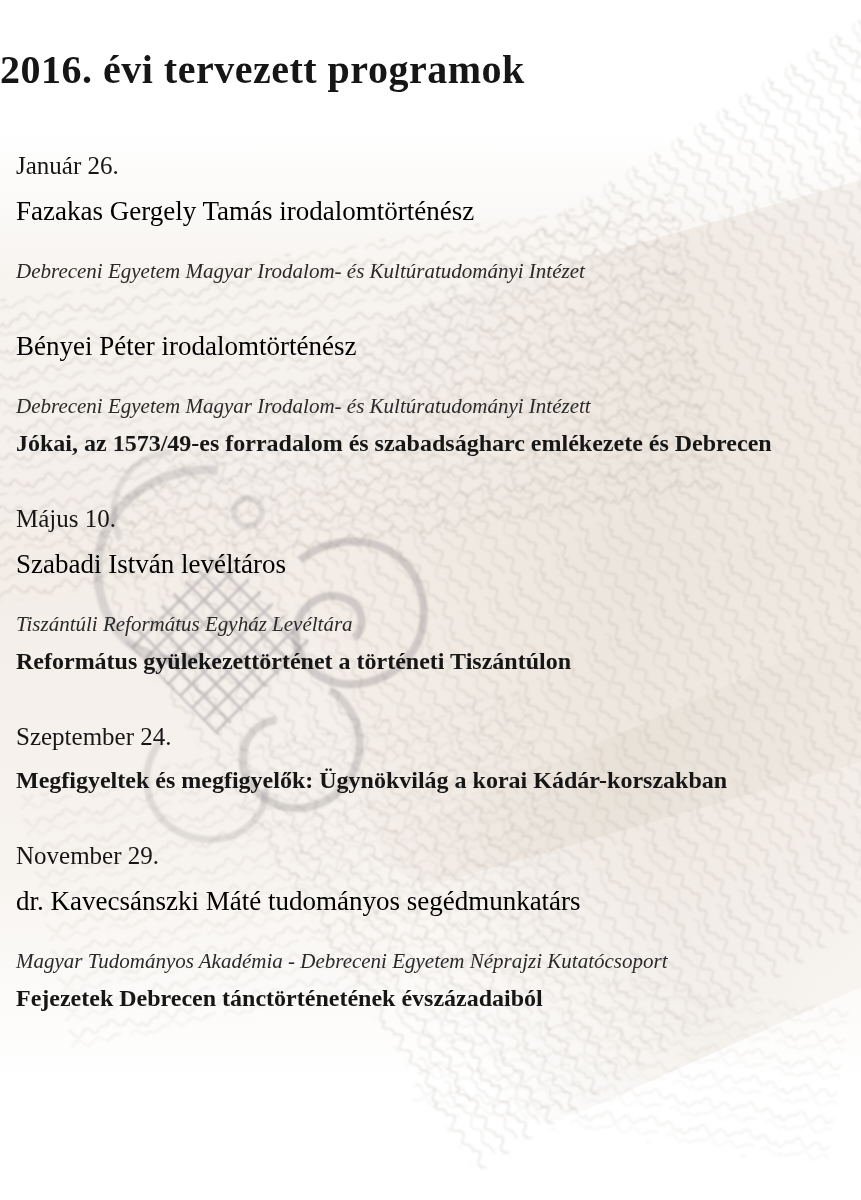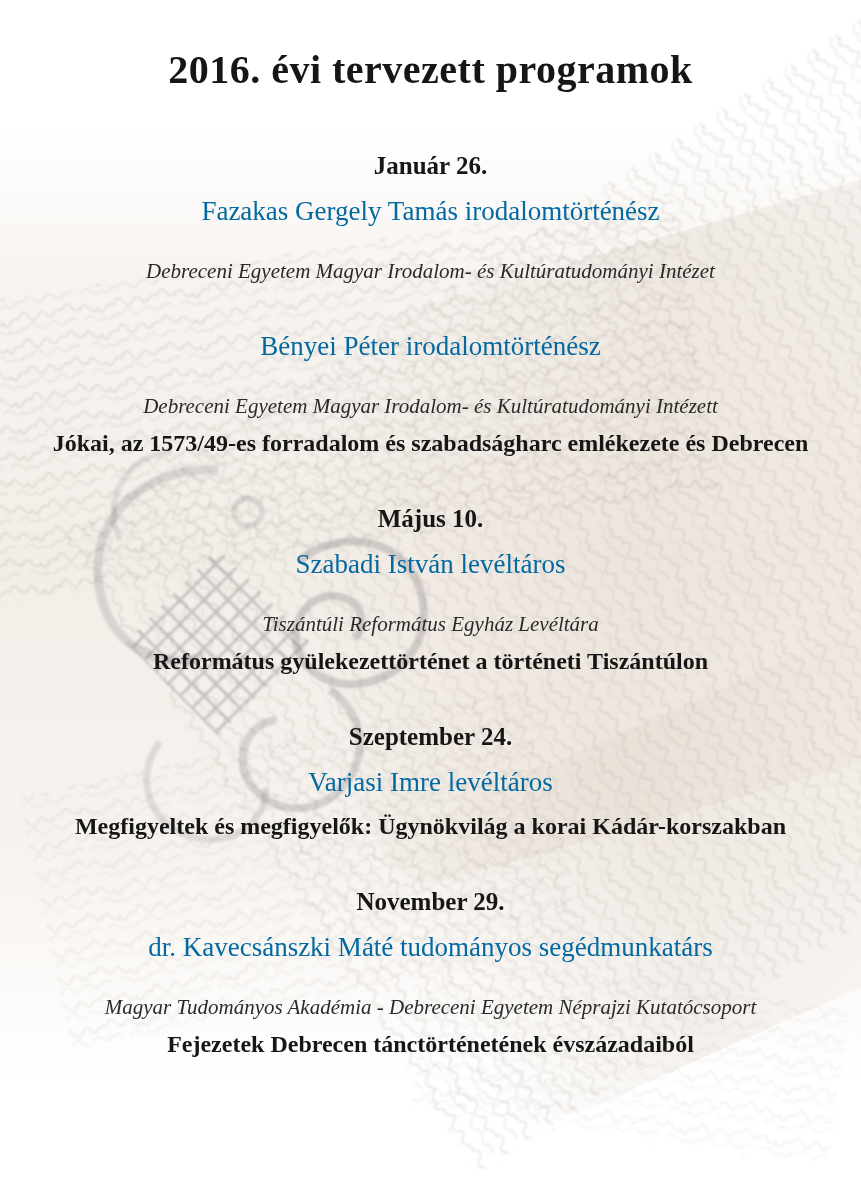--- a/index.html
+++ b/index.html
@@ -60,43 +60,42 @@
     position: absolute;
     inset: 0;
     width: 861px;
     height: 1200px;
   }
 
   
   .content {
     position: relative;
     z-index: 2;
-    text-align: center;
     padding-top: 46px;
   }
   .doc-title {
     font-size: 40px;
     font-weight: bold;
     letter-spacing: 0.5px;
     margin: 0 0 58px 0;
   }
   .event {
     margin: 0 16px 46px 16px;
   }
   .event-date {
     font-size: 25px;
-    font-weight: bold;
+    font-weight: normal;
     line-height: 30px;
     margin-bottom: 14px;
   }
   .event-speaker {
     font-size: 27px;
     font-weight: normal;
     line-height: 32px;
-    color: #0369a1;
+    color: #000000;
     margin-bottom: 14px;
   }
   .event-affiliation {
     font-size: 21px;
     font-style: italic;
     line-height: 25px;
     color: #2a2a2a;
     margin-bottom: 10px;
     margin-top: 32px;
   }
@@ -171,21 +170,20 @@
 
   <section class="event">
     <div class="event-date">Május 10.</div>
     <div class="event-speaker">Szabadi István levéltáros</div>
     <div class="event-affiliation">Tiszántúli Református Egyház Levéltára</div>
     <div class="event-talk">Református gyülekezettörténet a történeti Tiszántúlon</div>
   </section>
 
   <section class="event">
     <div class="event-date">Szeptember 24.</div>
-    <div class="event-speaker">Varjasi Imre levéltáros</div>
     <div class="event-talk">Megfigyeltek és megfigyelők: Ügynökvilág a korai Kádár-korszakban</div>
   </section>
 
   <section class="event">
     <div class="event-date">November 29.</div>
     <div class="event-speaker">dr. Kavecsánszki Máté tudományos segédmunkatárs</div>
     <div class="event-affiliation">Magyar Tudományos Akadémia - Debreceni Egyetem Néprajzi Kutatócsoport</div>
     <div class="event-talk">Fejezetek Debrecen tánctörténetének évszázadaiból</div>
   </section>
 </div>

